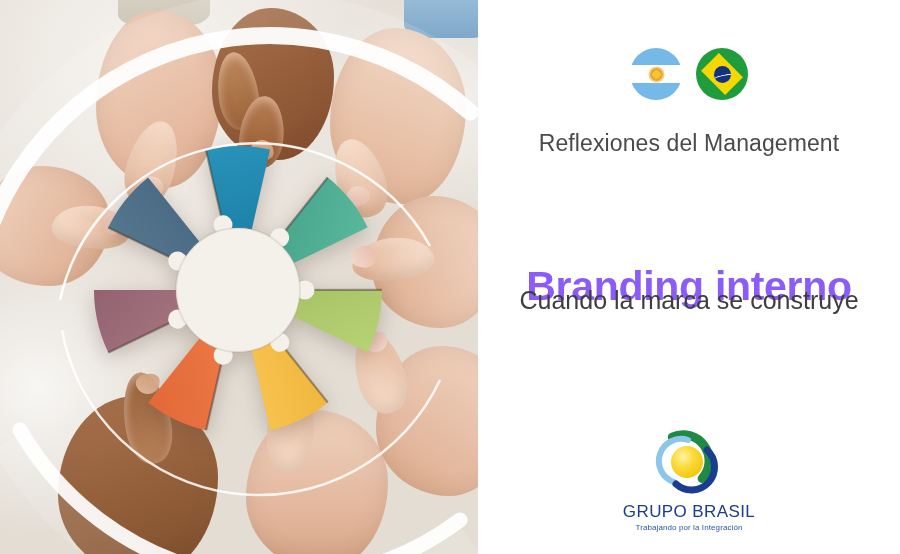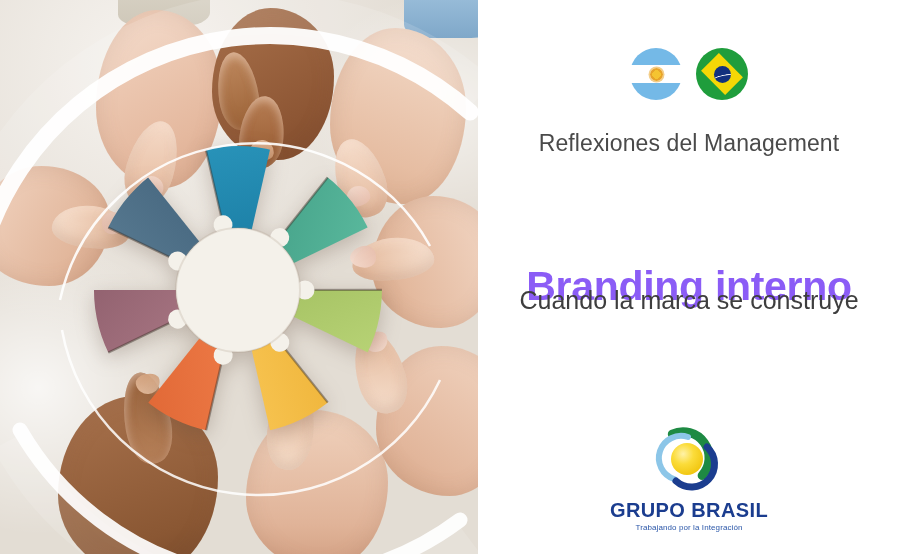--- a/index.html
+++ b/index.html
@@ -164,22 +164,22 @@
     position: absolute;
     left: 0; right: 0; bottom: 22px;
     display: flex;
     flex-direction: column;
     align-items: center;
   }
   #logo-mark { width: 86px; height: 80px; }
   #logo-mark svg { display:block; width:100%; height:100%; }
   #logo-name {
     margin-top: 2px;
-    font-size: 20px;
-    font-weight: 700;
+    font-size: 17px;
+    font-weight: 400;
     letter-spacing: .4px;
     color: #1b3d8f;
   }
   #logo-slogan {
     margin-top: 1px;
     font-size: 8px;
     color: #2a56a8;
     letter-spacing: .1px;
     text-align: center;
   }

